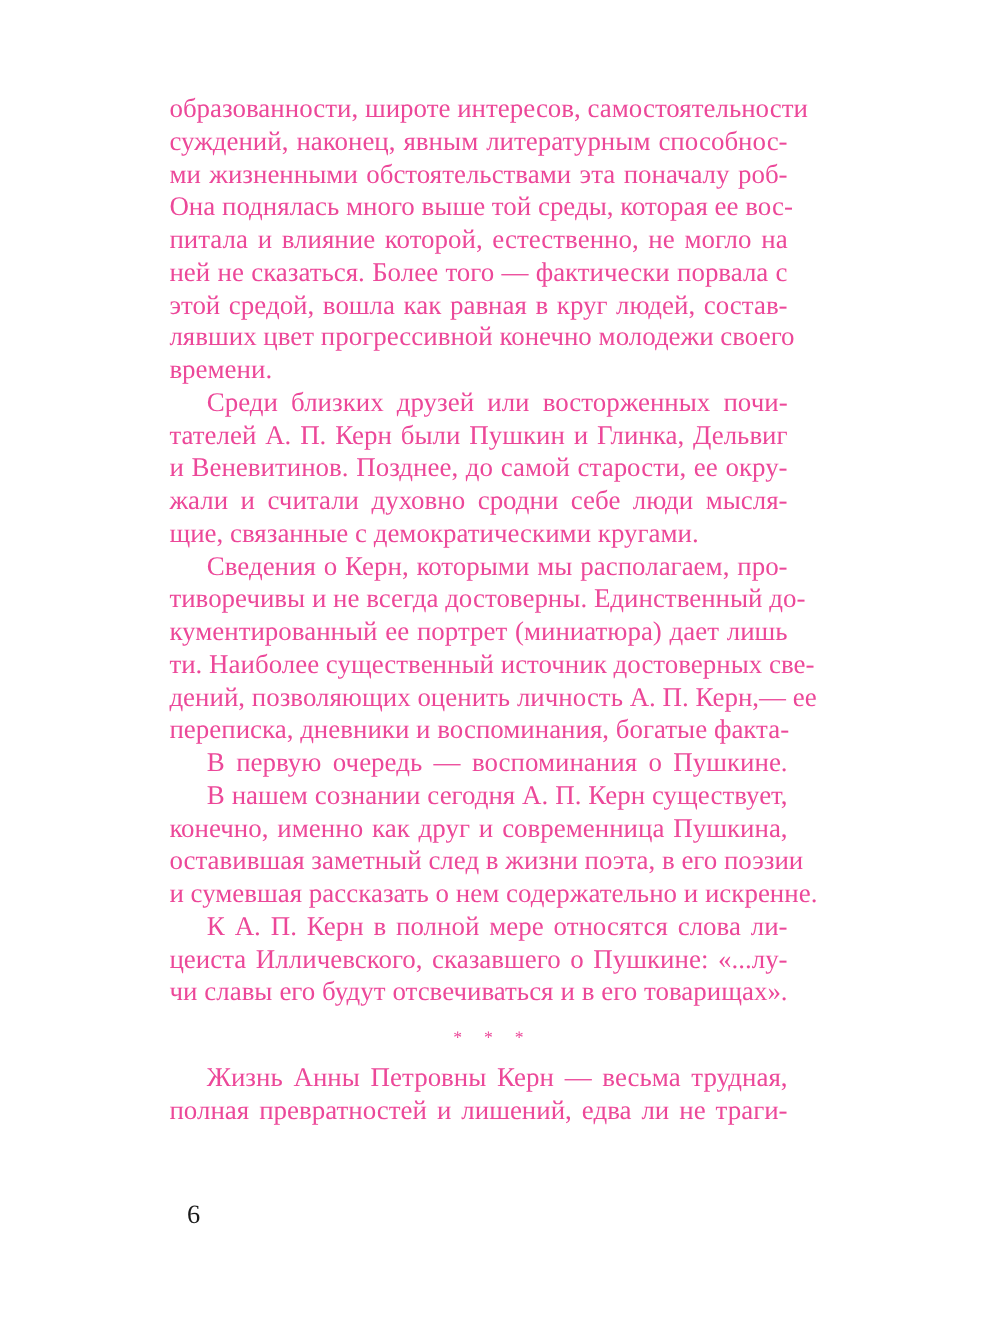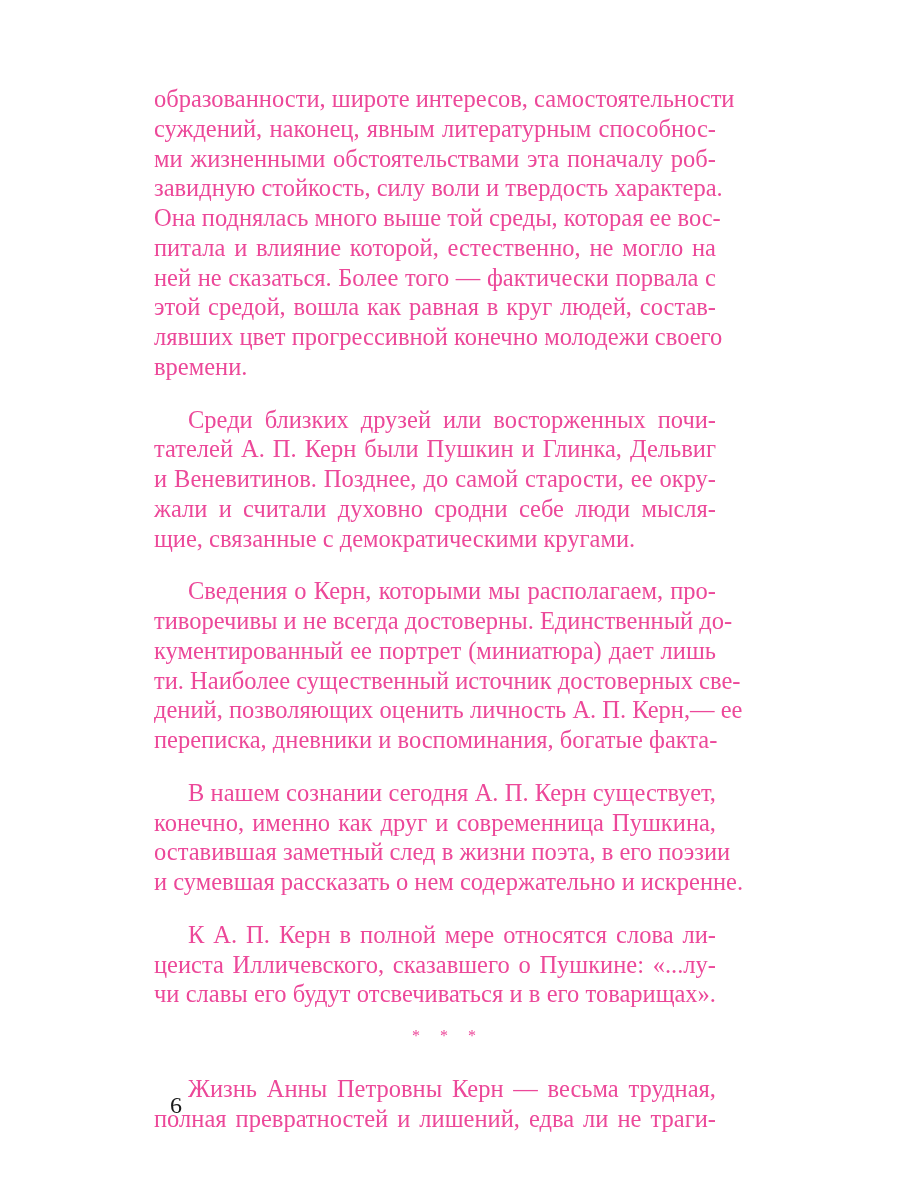--- a/index.html
+++ b/index.html
@@ -7,58 +7,58 @@
   .page {
     position: absolute; left: 154px; top: 84px; width: 562px;
     font-family: Liberation Serif, serif;
     font-size: 24.5px; line-height: 29.75px; color: #ec4899;
   }
   .line {
     display: block; white-space: nowrap; height: 29.75px;
     text-align: justify; text-align-last: justify;
   }
   .line.last { text-align-last: left; }
-  .line.indent { padding-left: 34px; margin-top: 23px; }
+  .line.indent { padding-left: 34px; }
   .sep {
     display: block; text-align: center; height: 29.75px;
     font-size: 16px; letter-spacing: 8px; padding-left: 26px;
     margin-top: 12px; margin-bottom: 6px; line-height: 29.75px;
   }
   .pagenum {
     position: absolute; left: 170px; top: 1092px;
     font-family: "Liberation Serif", "DejaVu Serif", serif;
     font-size: 24px; color: #1a1a1a;
   }
 </style>
 </head>
 <body>
 
 <div class="page">
   <div id="lines-a">
       <span class="line">образованности, широте интересов, самостоятельности</span>
       <span class="line">суждений, наконец, явным литературным способнос-</span>
       <span class="line">ми жизненными обстоятельствами эта поначалу роб-</span>
-      <span class="line">завидную стойкость, силу воли и твердость характера.</span>
       <span class="line">Она поднялась много выше той среды, которая ее вос-</span>
       <span class="line">питала и влияние которой, естественно, не могло на</span>
       <span class="line">ней не сказаться. Более того — фактически порвала с</span>
       <span class="line">этой средой, вошла как равная в круг людей, состав-</span>
       <span class="line">лявших цвет прогрессивной конечно молодежи своего</span>
       <span class="line last">времени.</span>
       <span class="line indent">Среди близких друзей или восторженных почи-</span>
       <span class="line">тателей А. П. Керн были Пушкин и Глинка, Дельвиг</span>
       <span class="line">и Веневитинов. Позднее, до самой старости, ее окру-</span>
       <span class="line">жали и считали духовно сродни себе люди мысля-</span>
       <span class="line last">щие, связанные с демократическими кругами.</span>
       <span class="line indent">Сведения о Керн, которыми мы располагаем, про-</span>
       <span class="line">тиворечивы и не всегда достоверны. Единственный до-</span>
       <span class="line">кументированный ее портрет (миниатюра) дает лишь</span>
       <span class="line">ти. Наиболее существенный источник достоверных све-</span>
       <span class="line">дений, позволяющих оценить личность А. П. Керн,— ее</span>
       <span class="line">переписка, дневники и воспоминания, богатые факта-</span>
+      <span class="line indent">В первую очередь — воспоминания о Пушкине.</span>
       <span class="line indent">В нашем сознании сегодня А. П. Керн существует,</span>
       <span class="line">конечно, именно как друг и современница Пушкина,</span>
       <span class="line">оставившая заметный след в жизни поэта, в его поэзии</span>
       <span class="line">и сумевшая рассказать о нем содержательно и искренне.</span>
       <span class="line indent">К А. П. Керн в полной мере относятся слова ли-</span>
       <span class="line">цеиста Илличевского, сказавшего о Пушкине: «...лу-</span>
       <span class="line">чи славы его будут отсвечиваться и в его товарищах».</span>
     </div>
   <div class="sep">* * *</div>
   <div id="lines-b">

